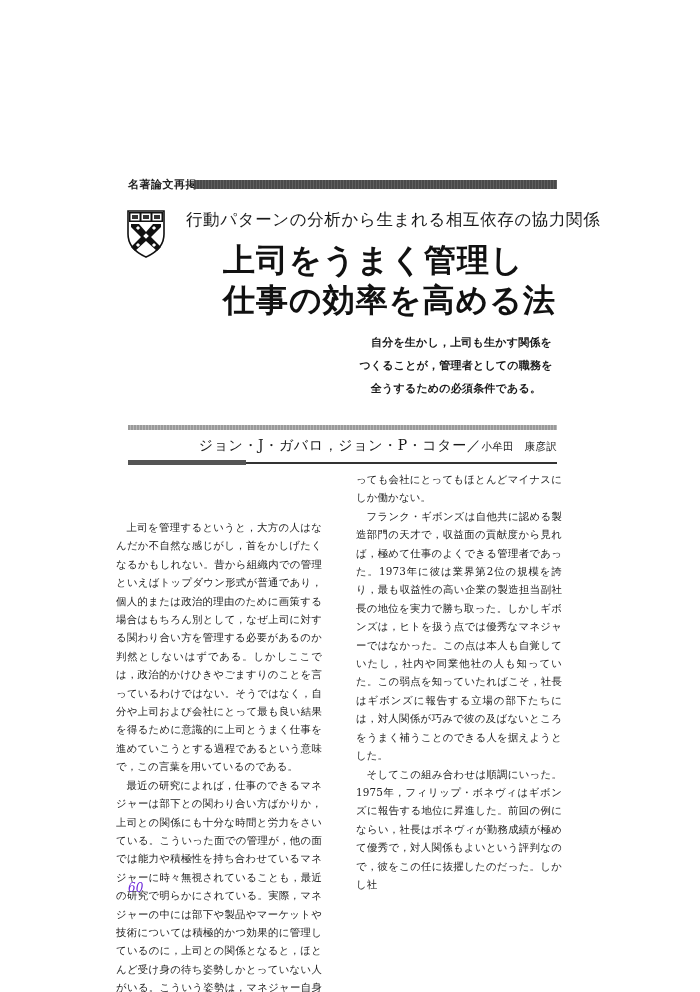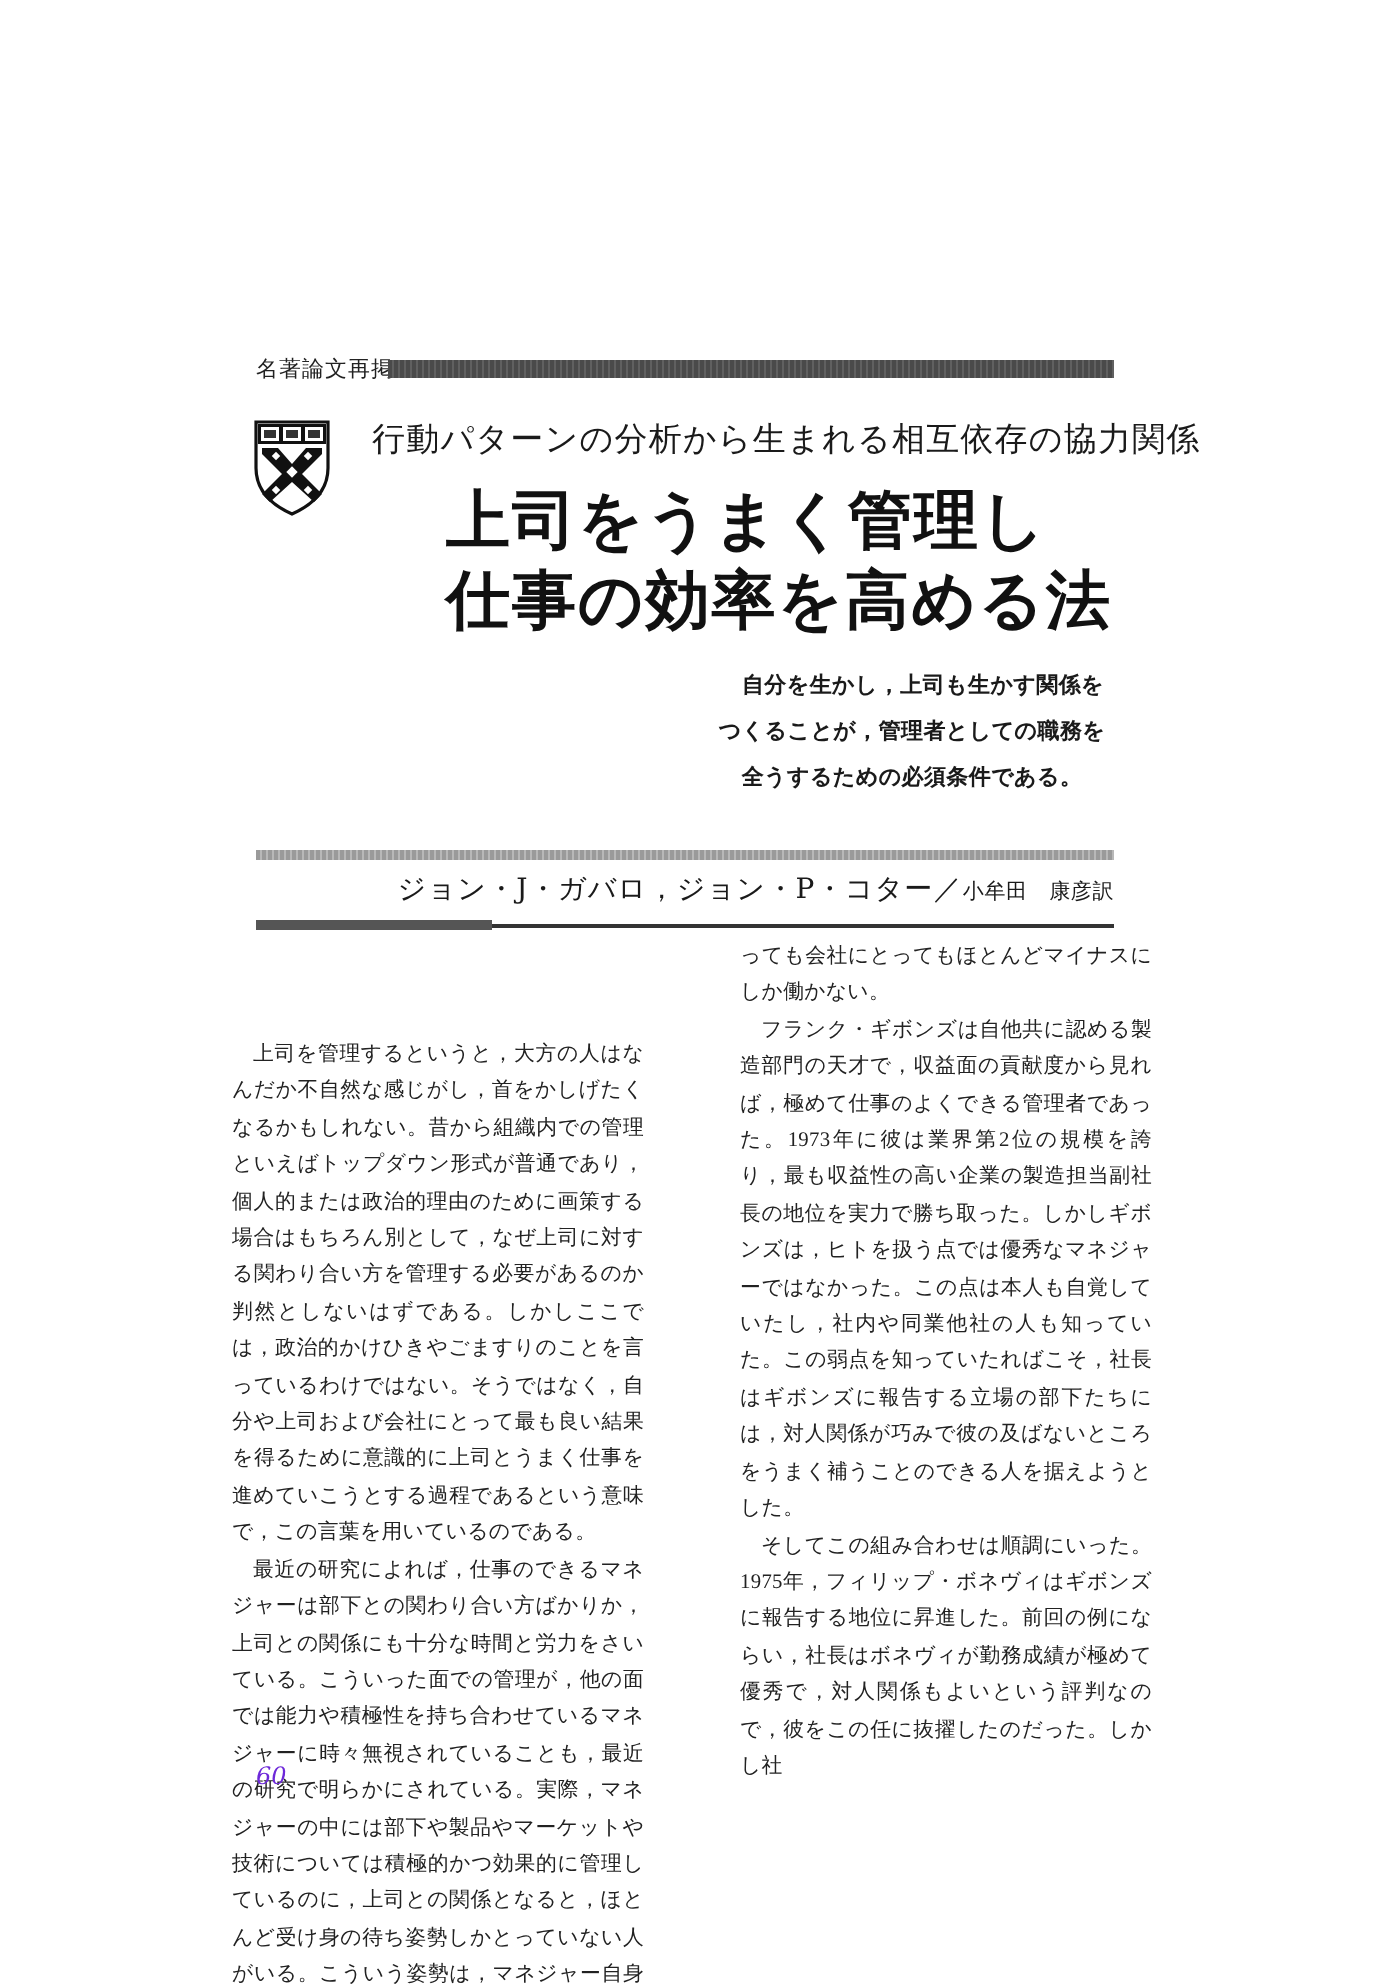--- a/index.html
+++ b/index.html
@@ -4,20 +4,21 @@
   <style>
     * { margin: 0; padding: 0; box-sizing: border-box; }
     html, body { width: 700px; height: 992px; background: #ffffff; overflow: hidden; }
     body { position: relative; font-family: "DejaVu Serif", "Liberation Serif", serif; color: #1a1a1a; }
 
     .section-label {
       position: absolute; left: 128px; top: 178px;
       font-family: "DejaVu Sans", "Liberation Sans", sans-serif;
       font-size: 11px; color: #222; letter-spacing: 0.5px;
       line-height: 14px;
+      font-weight: bold;
     }
     .section-bar {
       position: absolute; left: 194px; top: 180px; width: 363px; height: 9px;
       background: #555; 
       background-image: repeating-linear-gradient(90deg, #4a4a4a 0 2px, #606060 2px 3px);
     }
 
     .logo {
       position: absolute; left: 127px; top: 210px; width: 38px; height: 48px;
     }
@@ -66,21 +67,21 @@
     }
 
     .column {
       position: absolute; top: 470px; width: 206px;
       font-size: 10.4px; line-height: 18.4px; color: #222;
       text-align: justify; letter-spacing: 0.15px;
     }
     .column p { text-indent: 10.5px; }
     .column p.cont { text-indent: 0; }
     .col-left { left: 116px; margin-top: 48px; }
-    .col-right { left: 370px; font-family: Liberation Serif, serif; }
+    .col-right { left: 356px; }
 
     .page-number {
       position: absolute; left: 128px; top: 848px;
       font-family: "DejaVu Serif", "Liberation Serif", serif;
       font-style: italic; font-size: 12px; color: #6d28d9; margin-top: 33px;
     }
   </style>
 </head>
 <body>
 

